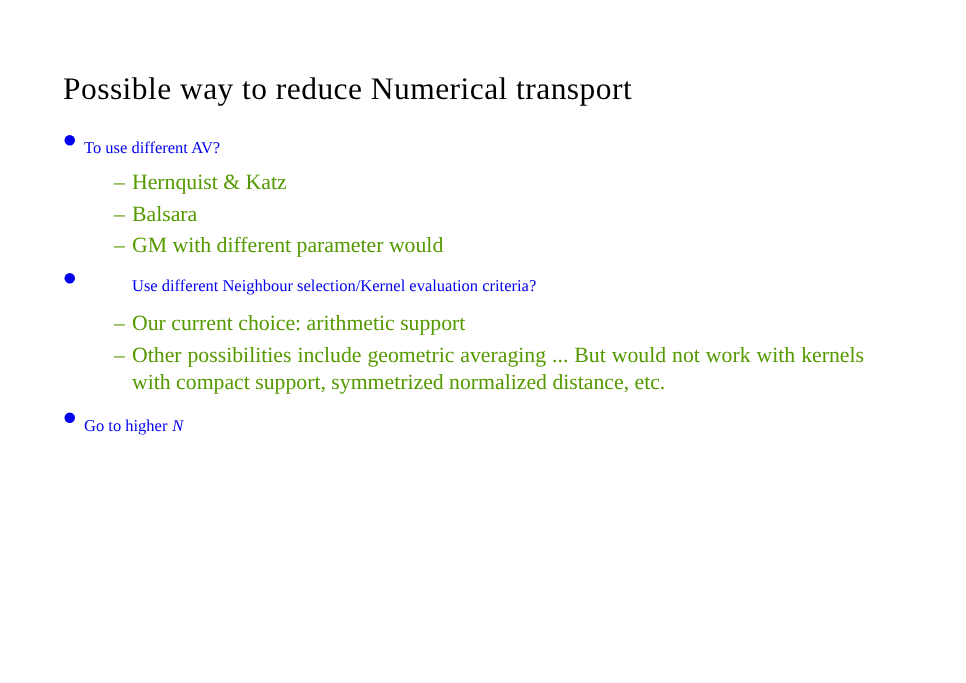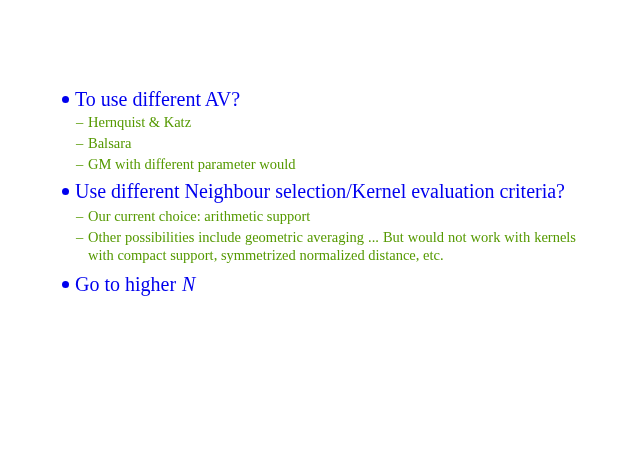--- a/index.html
+++ b/index.html
@@ -20,25 +20,25 @@
     left: 42px;
     top: 46px;
     font-size: 21px;
     line-height: 26px;
     color: var(--title-color, #000000);
     letter-spacing: 0.3px;
     white-space: nowrap;
   }
   .bullet-row {
     position: absolute;
-    left: 62px;
+    left: 43px;
     display: flex;
-    align-items: center;
+    align-items: flex-start;
     color: var(--blue, #0000ee);
-    font-size: 20px;
+    font-size: 11px;
     line-height: 20px;
     white-space: nowrap;
   }
   .dot {
     flex: none;
     width: 7px;
     height: 7px;
     border-radius: 50%;
     background: var(--blue, #0000ee);
     margin-right: 6px;
@@ -65,30 +65,31 @@
   }
   .math {
     font-style: italic;
     margin-left: 0.3em;
   }
   
   .b1   { top: 89px;  }
   .s1a  { top: 114px; }
   .s1b  { top: 135px; }
   .s1c  { top: 156px; }
-  .b2   { top: 181px; }
+  .b2   { top: 181px; gap: 32px; }
   .s2a  { top: 208px; }
   .s2b  { top: 229px; }
   .b3   { top: 274px; font-family: Liberation Serif, serif; }
 </style>
 </head>
 <body>
 
 <div class="slide">
 
+  <div class="title">Possible way to reduce Numerical transport</div>
 
   <div class="bullet-row b1">
     <span class="dot"></span>
     <span>To use different AV?</span>
   </div>
 
   <div class="sub-row s1a">
     <span class="dash">–</span>
     <span class="sub-text">Hernquist &amp; Katz</span>
   </div>

